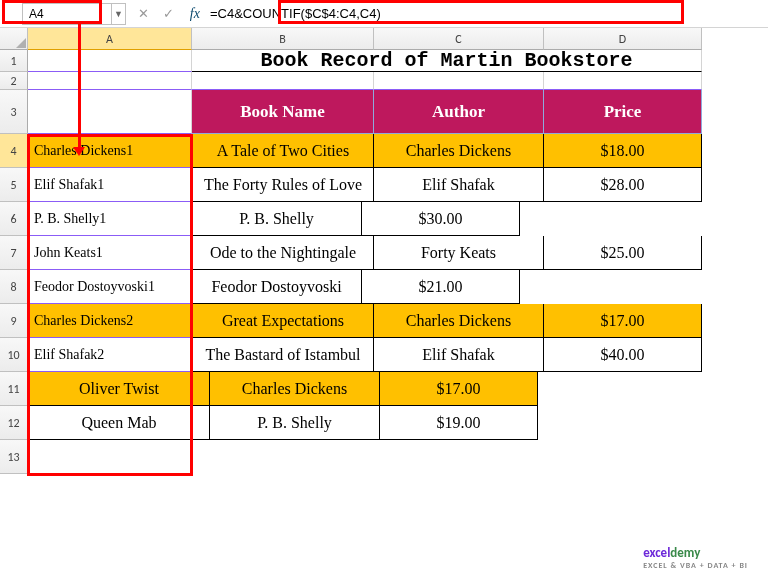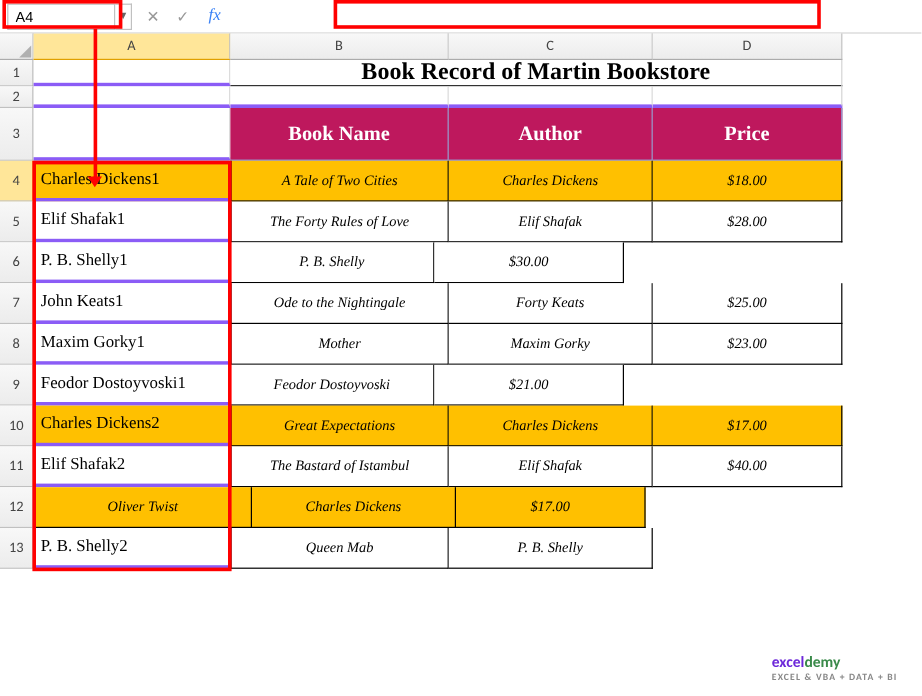--- a/index.html
+++ b/index.html
@@ -1,47 +1,47 @@
 <!DOCTYPE html>
 <html><head>
 <meta charset="utf-8">
 <style>
 * { box-sizing: border-box; margin: 0; padding: 0; }
 body { font-family: Calibri, Arial, sans-serif; font-size: 13px; background: #fff; position: relative; width: 768px; height: 580px; overflow: hidden; }
 
-.fbar { display: flex; align-items: center; height: 28px; border-bottom: 1px solid #d4d4d4; background: #fff; padding: 0 6px; }
+.fbar { display: flex; align-items: center; height: 28px; border-bottom: 1px solid #d4d4d4; background: #fff; padding: 0 22px; }
 .namebox { width: 90px; height: 22px; border: 1px solid #c0c0c0; padding: 2px 6px; font-size: 12px; background: #fff; text-align: left; }
 .namebox-arrow { width: 14px; height: 22px; border: 1px solid #c0c0c0; border-left: none; display: flex; align-items: center; justify-content: center; color: #666; font-size: 9px; }
 .fx-btns { display: flex; gap: 14px; padding: 0 12px; color: #999; font-size: 13px; }
-.fx-label { font-style: italic; font-family: 'Times New Roman', serif; color: #3b82f6; padding: 0 4px; font-size: 14px; }
+.fx-label { font-style: italic; font-family: 'Times New Roman', serif; color: #0c4a6e; padding: 0 4px; font-size: 14px; }
 .formula-input { flex: 1; height: 22px; border: none; padding: 2px 6px; font-size: 13px; background: #fff; outline: none; }
 
 .grid { position: relative; }
 .corner { position: absolute; left: 0; top: 0; width: 28px; height: 22px; background: linear-gradient(#f8f8f8,#ececec); border-right: 1px solid #c0c0c0; border-bottom: 1px solid #ababab; display:flex; align-items:flex-end; justify-content:flex-end; }
 .corner::after { content:""; width:0; height:0; border-left: 10px solid transparent; border-bottom: 10px solid #b0b0b0; margin: 0 1px 1px 0; }
 
 .colheads { position: absolute; left: 28px; top: 0; display: flex; }
 .colhead { height: 22px; background: linear-gradient(#f8f8f8,#ececec); border-right: 1px solid #c0c0c0; border-bottom: 1px solid #ababab; text-align: center; font-size: 12px; color: #444; line-height: 22px; }
 .colhead.sel { background: #ffe699; border-bottom-color: #e0a000; }
 
 .rowheads { position: absolute; left: 0; top: 22px; }
 .rowhead { width: 28px; background: linear-gradient(#f8f8f8,#ececec); border-right: 1px solid #ababab; border-bottom: 1px solid #c0c0c0; text-align: center; font-size: 12px; color: #444; display:flex; align-items:center; justify-content:center; }
 .rowhead.sel { background: #ffe699; border-right-color: #e0a000; }
 
 .cells { position: absolute; left: 28px; top: 22px; }
 .row { display: flex; }
-.cell { border-right: 1px solid #d4d4d4; border-bottom: 3px solid #8b5cf6; padding: 0 6px; display:flex; align-items:center; overflow: hidden; white-space: nowrap; background: #fff; }
+.cell { border-right: 1px solid #d4d4d4; border-bottom: 1px solid #8b5cf6; padding: 0 6px; display:flex; align-items:center; overflow: hidden; white-space: nowrap; background: #fff; }
 
 
 .cA { width: 164px; } .cB { width: 182px; } .cC { width: 170px; } .cD { width: 158px; }
 .h1 { height: 22px; } .h2 { height: 18px; } .h3 { height: 44px; } .hR { height: 34px; }
 
-.title { font-family: Liberation Serif, serif; font-size: 20px; font-weight: bold; justify-content: center; border-bottom: 1.5px solid #000; }
+.title { font-family: Liberation Mono, monospace; font-size: 20px; font-weight: bold; justify-content: center; border-bottom: 1.5px solid #000; }
 .head { background: #be185d; color: #fff; font-family: 'Times New Roman', serif; font-size: 17px; font-weight: bold; justify-content: center; border-right: 1px solid #8faadc; border-bottom: 1px solid #8faadc; }
-.tbl { font-family: 'Times New Roman', serif; font-size: 12px; border: 1px solid #000; border-top: none; border-left: none; font-style: italic; }
+.tbl { font-family: 'Times New Roman', serif; font-size: 16px; border: 1px solid #000; border-top: none; border-left: none; }
 .tbl.first-col { border-left: 1px solid #000; }
 .tbl.c { justify-content: center; }
 .tbl.hl { background: #ffc000; }
 .colA-cell { font-family: 'Times New Roman', serif; font-size: 14px; padding: 0 6px; display:flex; align-items:center; }
 .colA-cell.hl { background: #ffc000; }
 
 
 .redbox { position: absolute; border: 3px solid #ff0000; pointer-events: none; z-index: 20; }
 .redline { position: absolute; background: #ff0000; z-index: 19; }
 
@@ -53,20 +53,21 @@
 <body>
 
 <div class="fbar">
   <input class="namebox" value="A4" style="">
   <div class="namebox-arrow">▼</div>
   <div class="fx-btns">
     <span>✕</span>
     <span>✓</span>
   </div>
   <span class="fx-label">fx</span>
+  <input class="formula-input" value="=C4&amp;COUNTIF($C$4:C4,C4)" style="">
 </div>
 
 <div class="grid">
   <div class="corner"></div>
 
   <div class="colheads">
     <div class="colhead sel cA">A</div>
     <div class="colhead cB">B</div>
     <div class="colhead cC">C</div>
     <div class="colhead cD">D</div>
@@ -127,26 +128,20 @@
           <div class="cell tbl c cC hR">P. B. Shelly</div>
           <div class="cell tbl c cD hR">$30.00</div>
         </div>
         <div class="row">
           <div class="cell colA-cell cA hR">John Keats1</div>
           <div class="cell tbl first-col c cB hR">Ode to the Nightingale</div>
           <div class="cell tbl c cC hR">Forty Keats</div>
           <div class="cell tbl c cD hR">$25.00</div>
         </div>
         <div class="row">
-          <div class="cell colA-cell cA hR">Maxim Gorky1</div>
-          <div class="cell tbl first-col c cB hR">Mother</div>
-          <div class="cell tbl c cC hR">Maxim Gorky</div>
-          <div class="cell tbl c cD hR">$23.00</div>
-        </div>
-        <div class="row">
           <div class="cell colA-cell cA hR">Feodor Dostoyvoski1</div>
           <div class="cell tbl c cC hR">Feodor Dostoyvoski</div>
           <div class="cell tbl c cD hR">$21.00</div>
         </div>
         <div class="row">
           <div class="cell colA-cell cA hR hl">Charles Dickens2</div>
           <div class="cell tbl first-col c cB hR hl">Great Expectations</div>
           <div class="cell tbl c cC hR hl">Charles Dickens</div>
           <div class="cell tbl c cD hR hl">$17.00</div>
         </div>
@@ -155,23 +150,23 @@
           <div class="cell tbl first-col c cB hR">The Bastard of Istambul</div>
           <div class="cell tbl c cC hR">Elif Shafak</div>
           <div class="cell tbl c cD hR">$40.00</div>
         </div>
         <div class="row">
           <div class="cell tbl first-col c cB hR hl">Oliver Twist</div>
           <div class="cell tbl c cC hR hl">Charles Dickens</div>
           <div class="cell tbl c cD hR hl">$17.00</div>
         </div>
         <div class="row">
-          <div class="cell colA-cell cA hR">P. B. Shelly2</div>
           <div class="cell tbl first-col c cB hR">Queen Mab</div>
           <div class="cell tbl c cC hR">P. B. Shelly</div>
+          <div class="cell tbl c cD hR">$19.00</div>
         </div>
       </div>
   </div>
 </div>
 
 <div class="redbox" style="left:278px; top:0px; width:406px; height:24px;"></div>
 <div class="redbox" style="left:27px; top:134px; width:166px; height:342px;"></div>
 <div class="redbox" style="left:2px; top:0px; width:100px; height:24px;"></div>
 
 <div class="redline" style="left:78px; top:24px; width:3px; height:126px;"></div>

